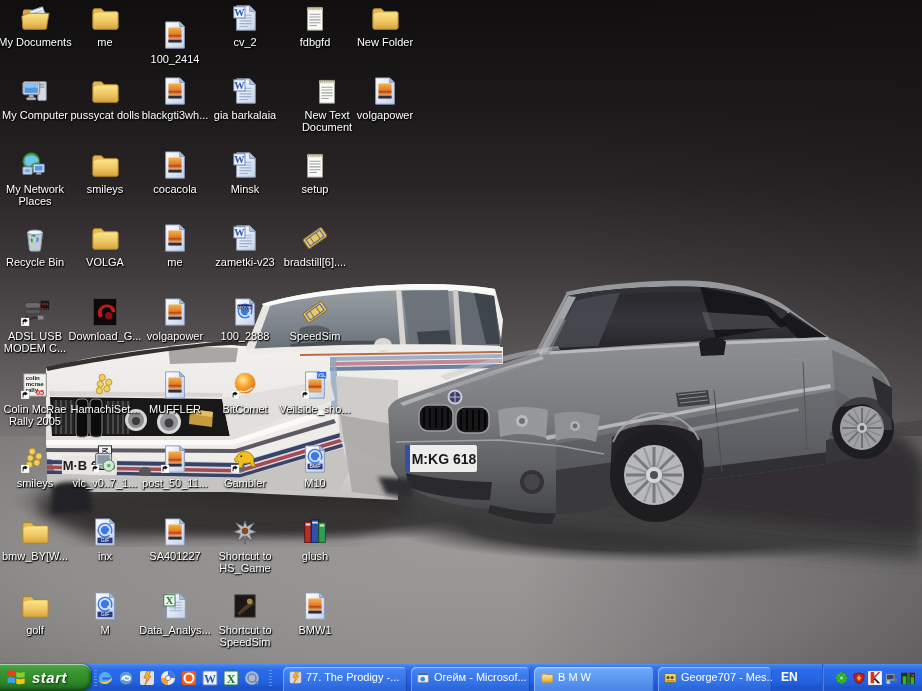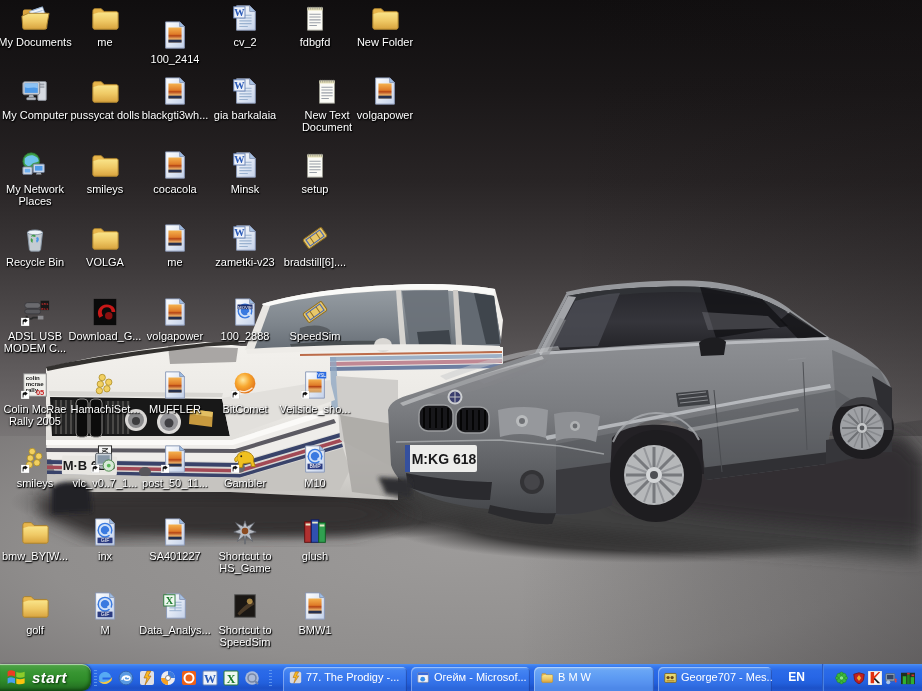--- a/index.html
+++ b/index.html
@@ -836,21 +836,21 @@
 <svg class="ti" width="14" height="13" viewBox="0 0 32 32">
           <use href="#s-folder"></use>
         </svg>B M W</div>
 <div class="tbtn" style="left:658px;width:114px">
 <svg class="ti" width="13" height="13" viewBox="0 0 16 16">
           <rect x="1" y="3" width="14" height="11" rx="1" fill="#e8d870" stroke="#786018"></rect>
           <circle cx="5" cy="8" r="2" fill="#684818"></circle>
           <circle cx="10" cy="8" r="2" fill="#684818"></circle>
           <rect x="3" y="11" width="10" height="2" fill="#b89838"></rect>
         </svg>George707 - Mes...</div>
-<div style="position:absolute;left:781px;top:3px;width:31px;height:21px;color:#fff;font:bold 12px/21px 'Liberation Sans';text-align:center">EN</div>
+<div style="position:absolute;left:781px;top:3px;width:31px;height:21px;color:#fff;font:bold 12px/21px 'Liberation Sans';">EN</div>
 <div style="position:absolute;left:822px;top:0;width:2px;height:27px;background:linear-gradient(90deg,#1a47b0,#5a95f2)"></div>
 <div id="tray" style="position:absolute;left:824px;top:0;width:98px;height:27px">
 <svg width="13" height="14" viewBox="0 0 16 16" style="position:absolute;left:11px;top:7px">
           <g fill="#3cb83c" stroke="#1a7a1a" stroke-width=".5">
             <ellipse cx="8" cy="3.5" rx="2.6" ry="3"></ellipse>
             <ellipse cx="8" cy="12.5" rx="2.6" ry="3"></ellipse>
             <ellipse cx="3.5" cy="8" rx="3" ry="2.6"></ellipse>
             <ellipse cx="12.5" cy="8" rx="3" ry="2.6"></ellipse>
             <ellipse cx="4.8" cy="4.8" rx="2.6" ry="2.6"></ellipse>
             <ellipse cx="11.2" cy="4.8" rx="2.6" ry="2.6"></ellipse>

